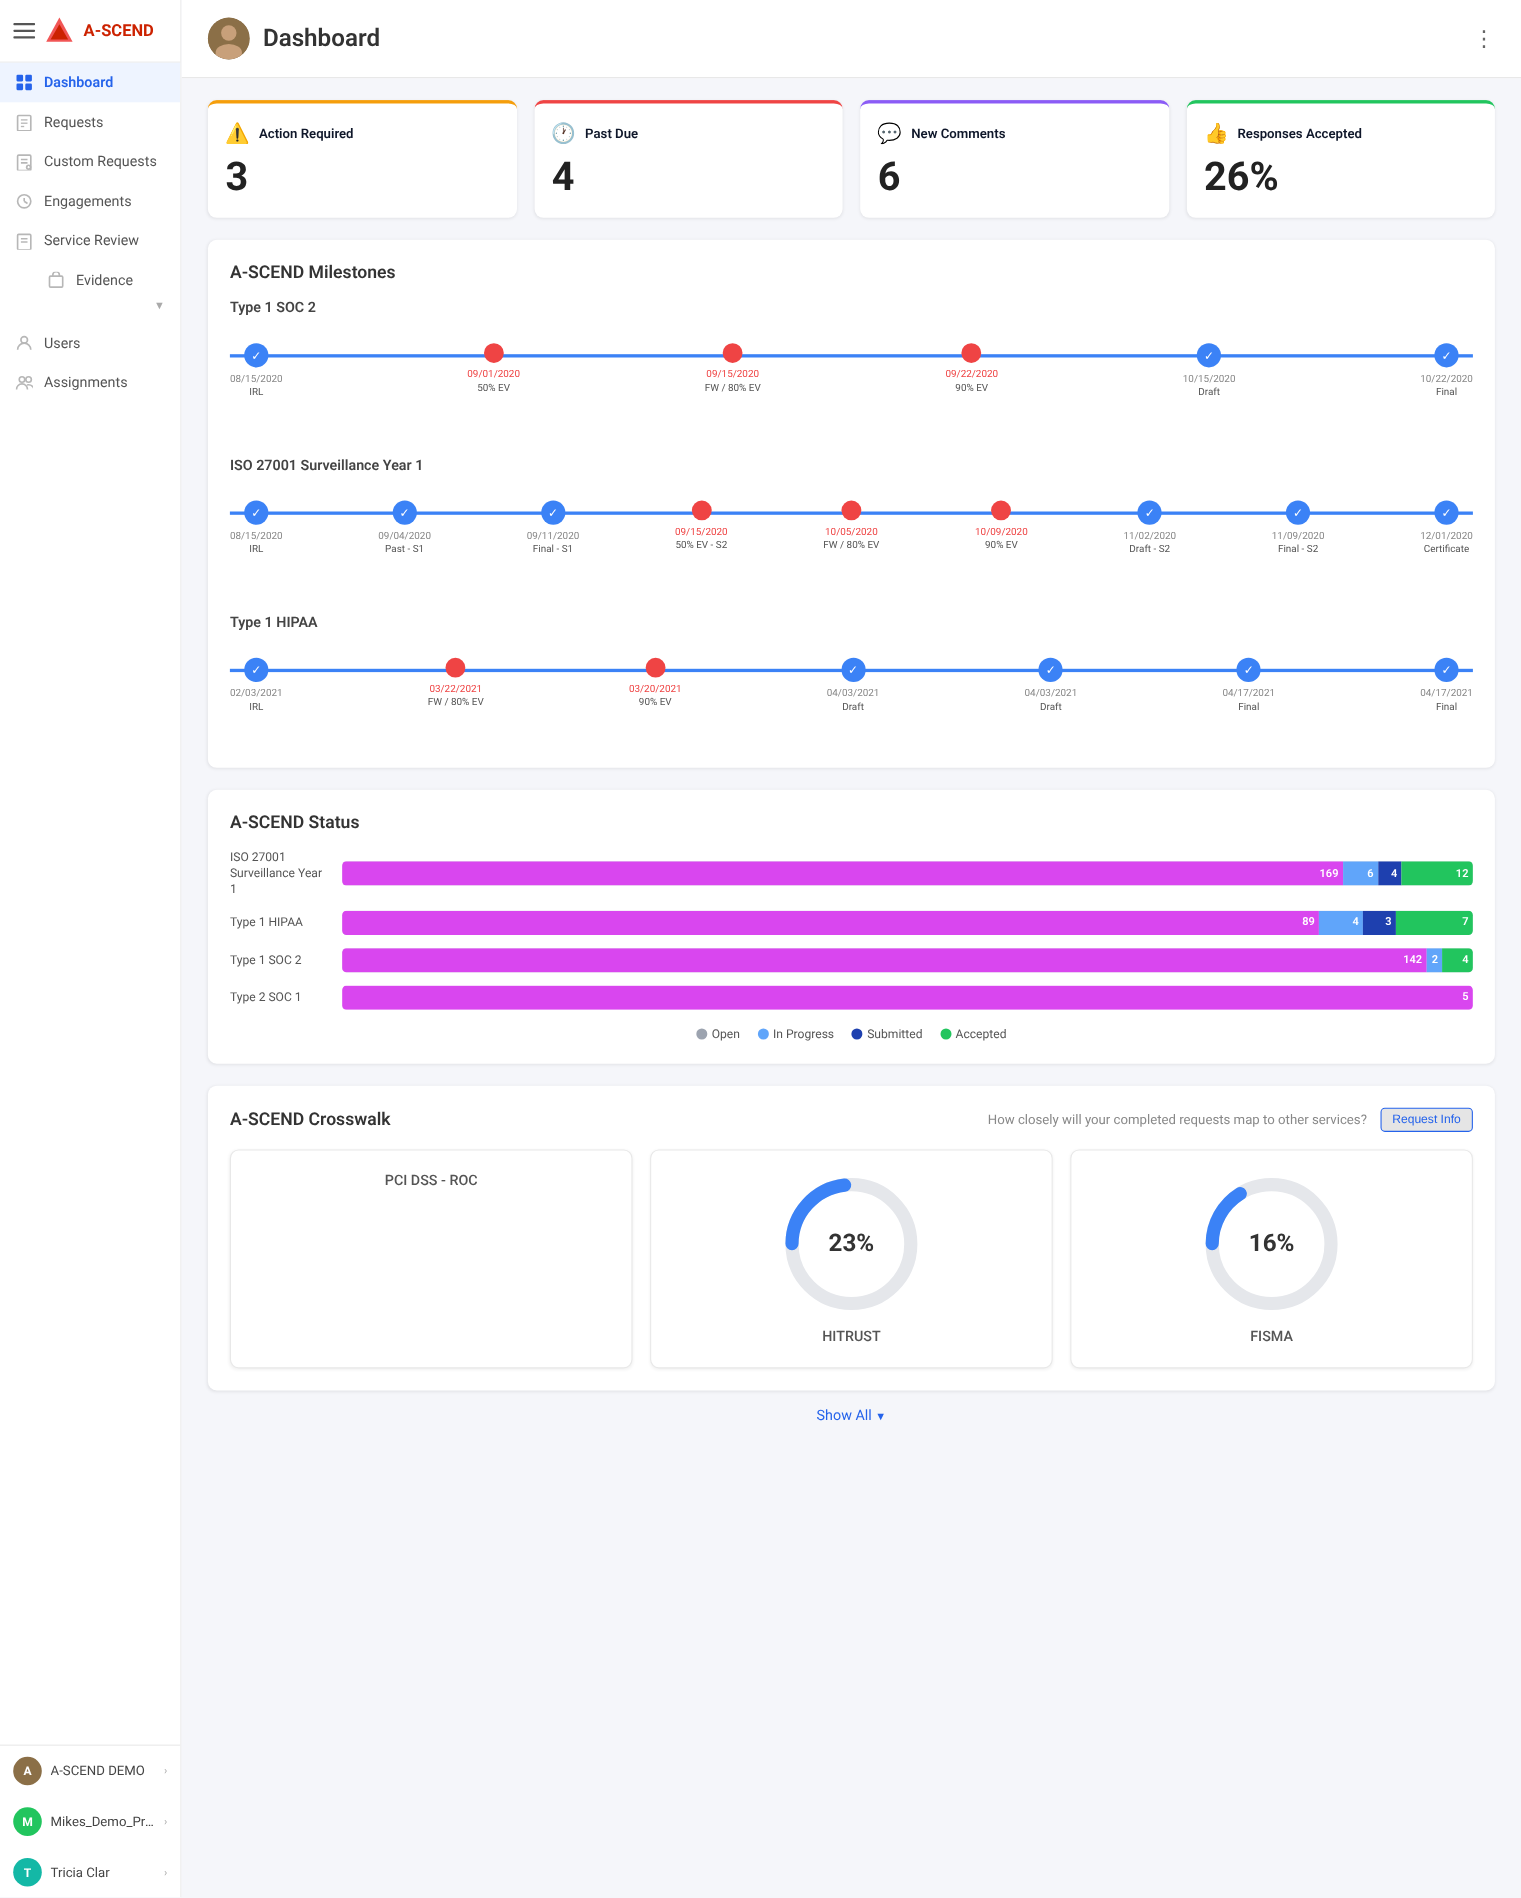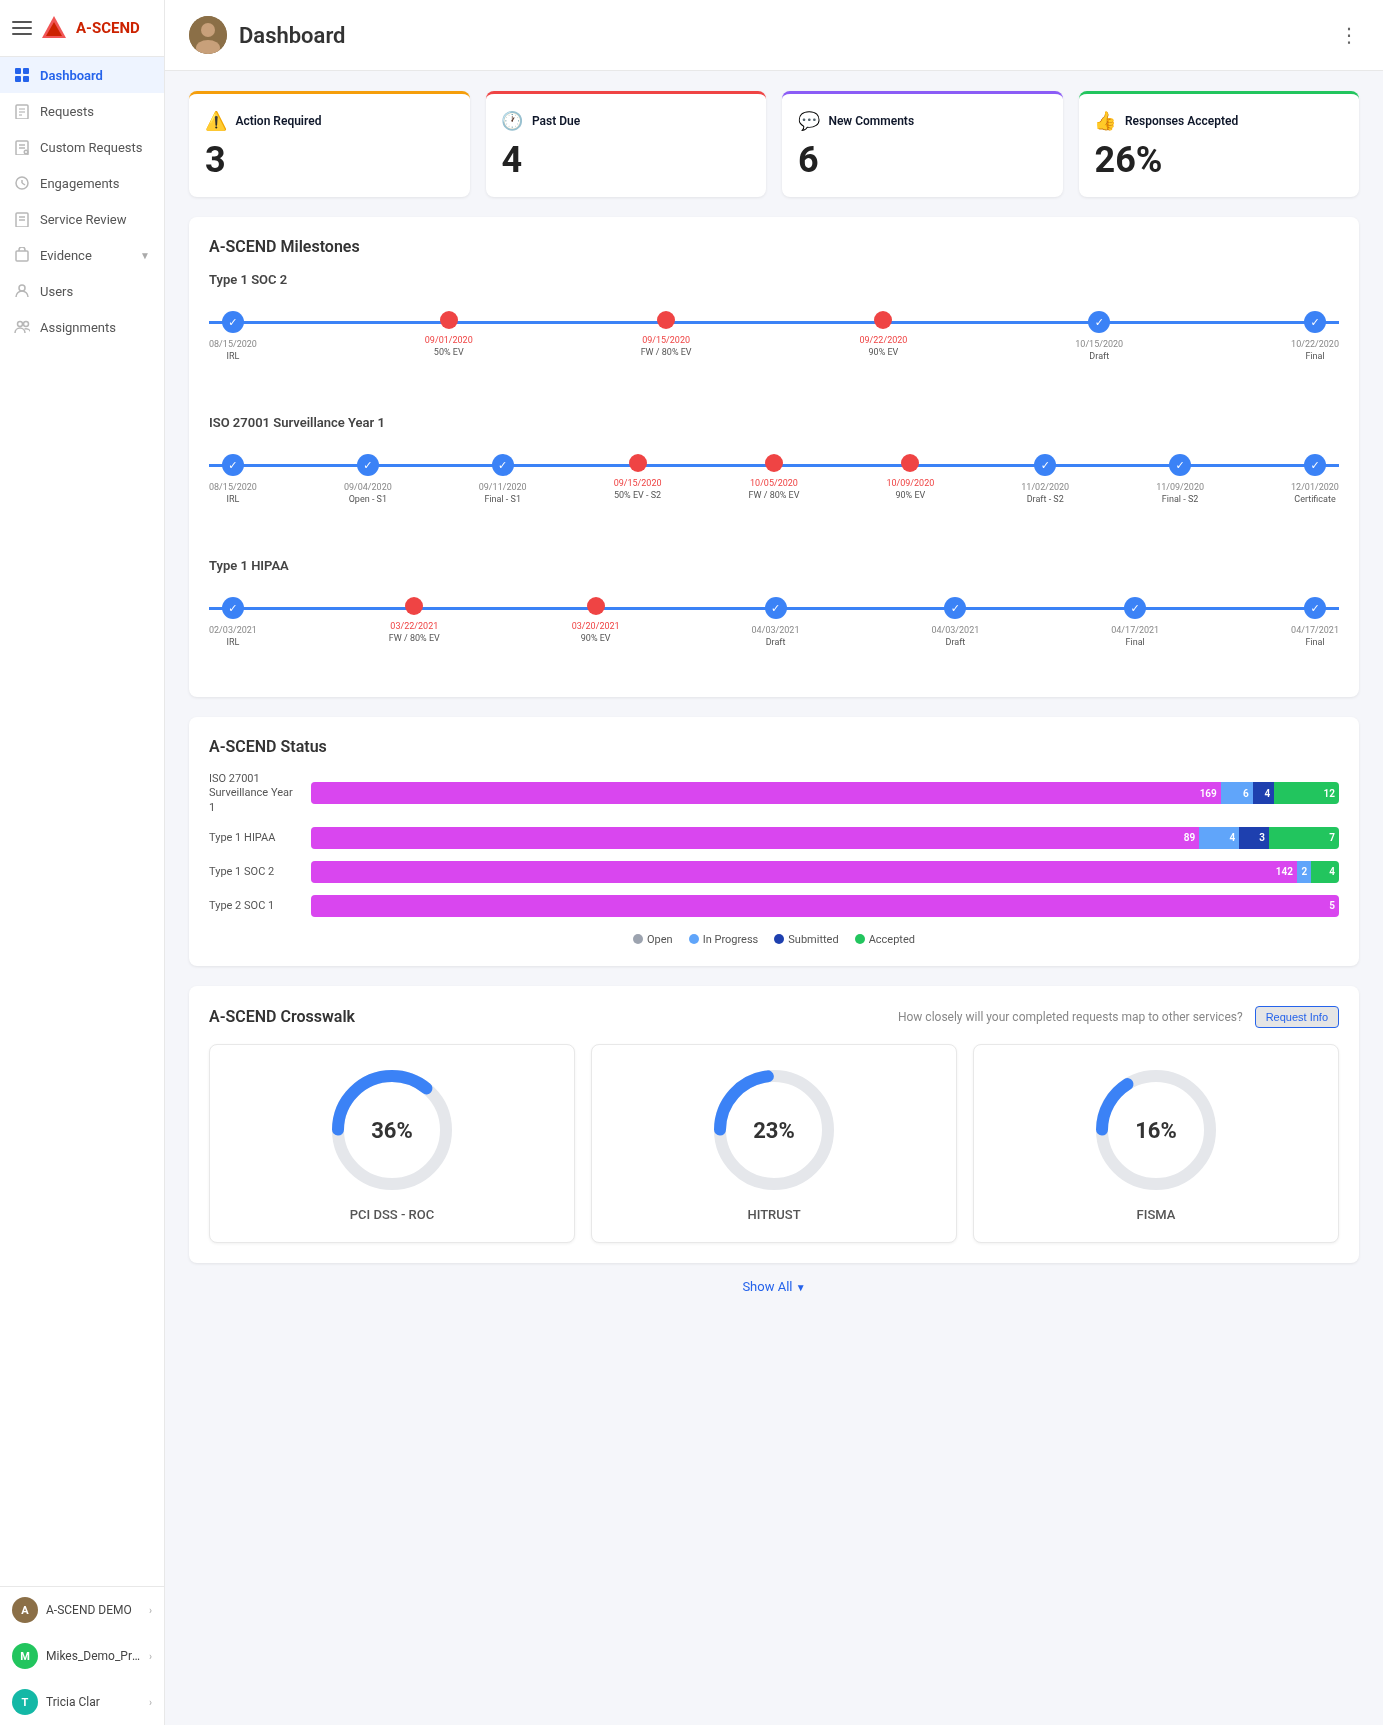--- a/index.html
+++ b/index.html
@@ -135,21 +135,21 @@
     <span>Engagements</span>
   </div>
   <div class="nav-item">
     <svg class="nav-icon" viewBox="0 0 16 16" fill="none" stroke="#888" stroke-width="1.5">
         <rect x="2" y="2" width="12" height="14" rx="1"></rect>
         <line x1="5" y1="6" x2="11" y2="6"></line>
         <line x1="5" y1="9" x2="11" y2="9"></line>
       </svg>
     <span>Service Review</span>
   </div>
-  <div class="nav-item" style="justify-content:flex-start;">
+  <div class="nav-item" style="justify-content:flex-start;flex-direction:column;">
     <div style="display:flex;align-items:center;gap:10px;">
       <svg class="nav-icon" viewBox="0 0 16 16" fill="none" stroke="#888" stroke-width="1.5">
           <rect x="2" y="4" width="12" height="10" rx="1"></rect>
           <path d="M5 4V3a3 3 0 016 0v1"></path>
         </svg>
       <span>Evidence</span>
     </div>
     <span class="evidence-arrow">▼</span>
   </div>
   <div class="nav-item">
@@ -283,21 +283,21 @@
         <div class="milestone-line"></div>
         <div class="milestone-nodes">
           <div class="milestone-node">
             <div class="milestone-dot completed">✓</div>
             <div class="milestone-date">08/15/2020</div>
             <div class="milestone-name">IRL</div>
           </div>
           <div class="milestone-node">
             <div class="milestone-dot completed">✓</div>
             <div class="milestone-date">09/04/2020</div>
-            <div class="milestone-name">Open - S1</div>
+            <div class="milestone-name">Past - S1</div>
           </div>
           <div class="milestone-node">
             <div class="milestone-dot completed">✓</div>
             <div class="milestone-date">09/11/2020</div>
             <div class="milestone-name">Final - S1</div>
           </div>
           <div class="milestone-node">
             <div class="milestone-dot overdue"></div>
             <div class="milestone-date red">09/15/2020</div>
             <div class="milestone-name">50% EV - S2</div>
@@ -439,27 +439,20 @@
   <div class="section">
     <div class="crosswalk-header">
       <div class="section-title" style="margin-bottom:0;">A-SCEND Crosswalk</div>
       <div style="display:flex;align-items:center;gap:12px;">
         <span class="crosswalk-subtitle">How closely will your completed requests map to other services?</span>
         <button class="request-info-btn">Request Info</button>
       </div>
     </div>
     <div class="crosswalk-cards" id="crosswalk-cards-container">
         <div class="crosswalk-card">
-    <div class="donut-container">
-      <svg width="130" height="130" viewBox="0 0 130 130">
-        <circle cx="65" cy="65" r="54" fill="none" stroke="#e5e7eb" stroke-width="12"></circle>
-        <circle cx="65" cy="65" r="54" fill="none" stroke="#3b82f6" stroke-width="12" stroke-dasharray="122.14512237157116 217.14688421612647" stroke-dashoffset="84.82300164692441" stroke-linecap="round" transform="rotate(-90 65 65)"></circle>
-      </svg>
-      <div class="donut-label">36%</div>
-    </div>
     <div class="crosswalk-name">PCI DSS - ROC</div>
   </div>
         <div class="crosswalk-card">
     <div class="donut-container">
       <svg width="130" height="130" viewBox="0 0 130 130">
         <circle cx="65" cy="65" r="54" fill="none" stroke="#e5e7eb" stroke-width="12"></circle>
         <circle cx="65" cy="65" r="54" fill="none" stroke="#3b82f6" stroke-width="12" stroke-dasharray="78.03716151517045 261.2548450725272" stroke-dashoffset="84.82300164692441" stroke-linecap="round" transform="rotate(-90 65 65)"></circle>
       </svg>
       <div class="donut-label">23%</div>
     </div>

